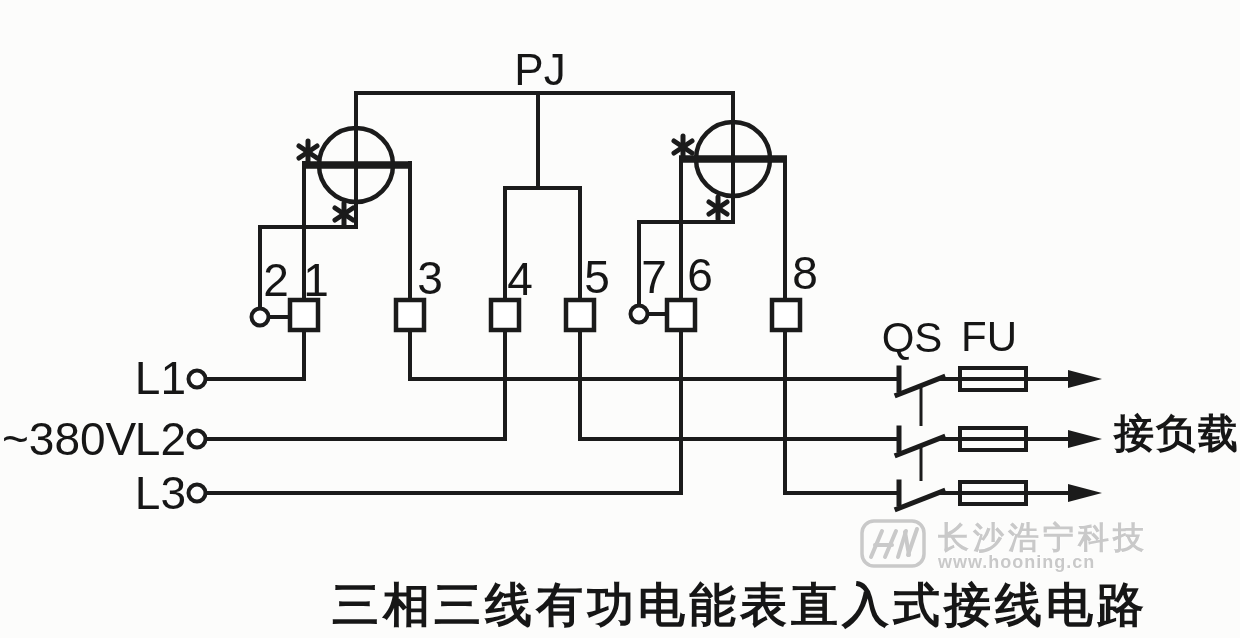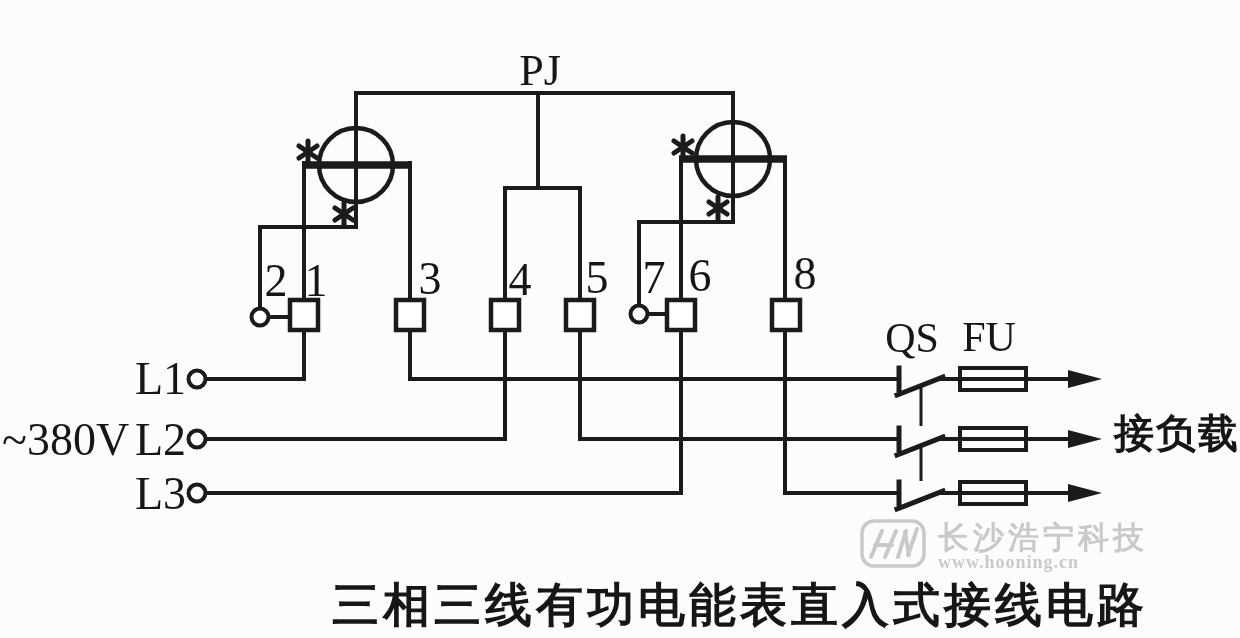--- a/index.html
+++ b/index.html
@@ -1,17 +1,17 @@
 <!DOCTYPE html>
 <html><head>
 <meta charset="utf-8">
 <style>
   html,body{margin:0;padding:0;background:#e9e9e9;}
   #page{position:relative;width:1240px;height:638px;background:#fcfcfb;overflow:hidden;
-        font-family:Liberation Serif, serif;}
+        font-family:Liberation Sans, sans-serif;}
   svg{display:block}
   text{fill:#161616}
   .num{font-size:46px;}
   .phase{font-size:46px;}
   .dev{font-size:42px;}
   .pj{font-size:44px;}
   .load{font-size:40px;font-weight:bold;letter-spacing:2px;}
   .caption{font-size:47px;font-weight:bold;letter-spacing:4px;}
   .wm{fill:#c9c9c9;stroke:#ffffff;stroke-width:0.8;paint-order:stroke;font-weight:bold;}
   .wm-co{font-size:31px;letter-spacing:4px;}

